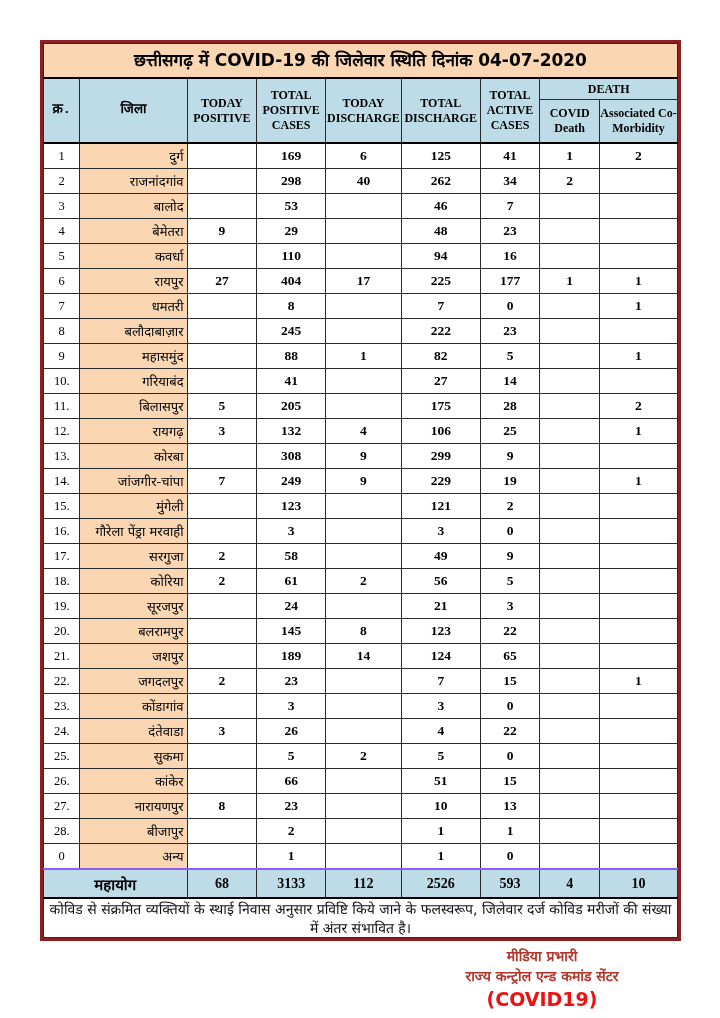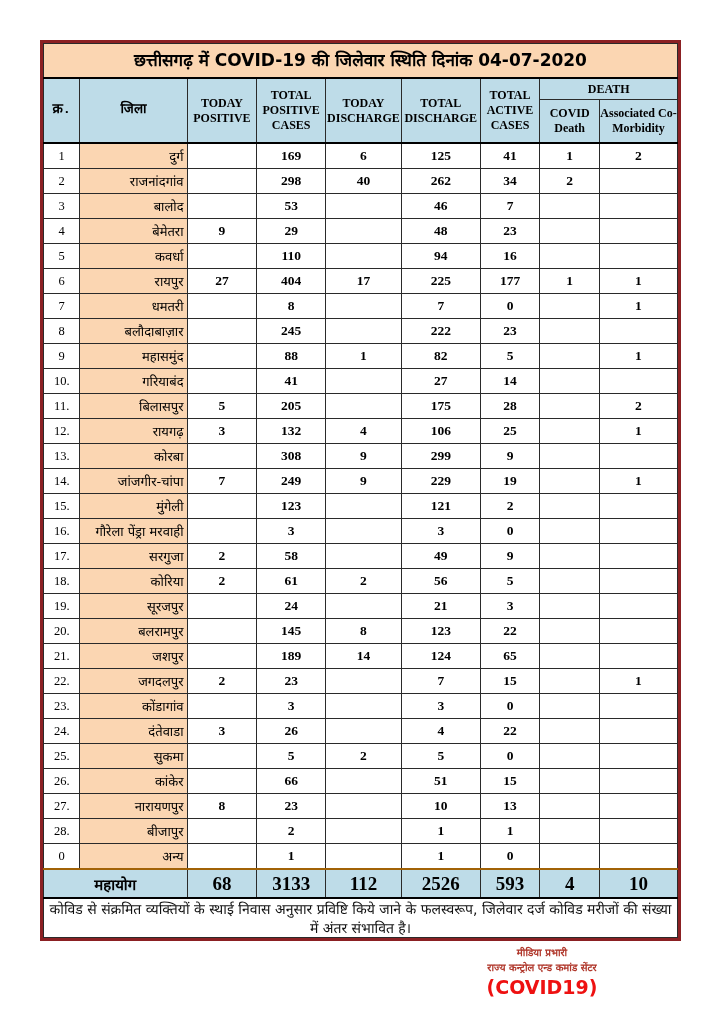--- a/index.html
+++ b/index.html
@@ -53,36 +53,36 @@
   td.district{
     background:var(--peach);text-align:right;padding:0 3px;
     font-size:13px;white-space:nowrap;
   }
   td.num{
     font-family:"Liberation Serif",serif;font-weight:bold;font-size:13.5px;
     text-align:center;background:#fff;
   }
   tbody tr:first-child td{border-top:2px solid #000;}
   tr.total-row td{
-    background:var(--blue);border-top:2px solid #a16207;height:27px;
+    background:var(--blue);border-top:2px solid #8b5cf6;height:27px;
   }
   tr.total-row td.total-label{
     font-weight:bold;font-size:15px;text-align:center;
     font-family:"DejaVu Sans",sans-serif;
   }
-  tr.total-row td.num{font-size:19px;}
+  tr.total-row td.num{font-size:14px;}
   tr.footnote-row td{
     height:26px;background:#fff;border-top:2px solid #000;
     font-size:14px;text-align:center;color:#111;
   }
   .signature{
     position:absolute;left:392px;top:946px;width:300px;
     text-align:center;font-weight:bold;
   }
-  .signature .line{color:var(--signature_red);font-size:10px;line-height:1.45;}
+  .signature .line{color:var(--signature_red);font-size:14px;line-height:1.45;}
   .signature .covid-line{color:var(--covid19_red);font-size:19px;line-height:1.3;}
 </style>
 </head>
 <body>
 
 <div class="table-wrap">
   <table>
     <colgroup>
       <col class="c-sn">
         <col class="c-district">

